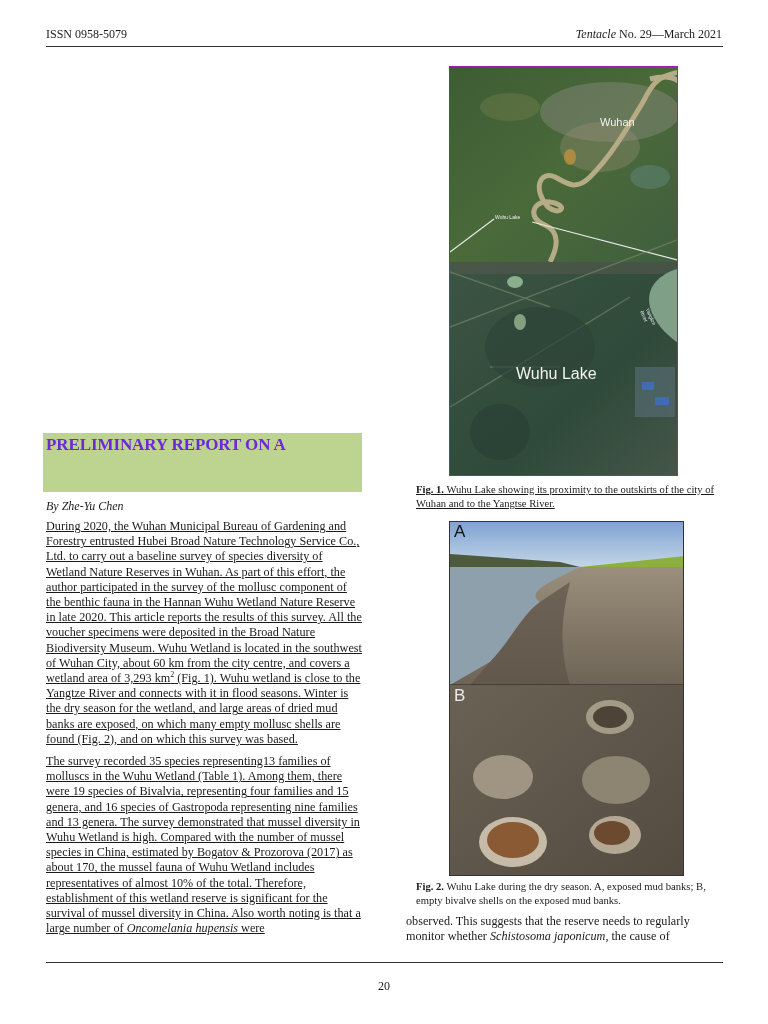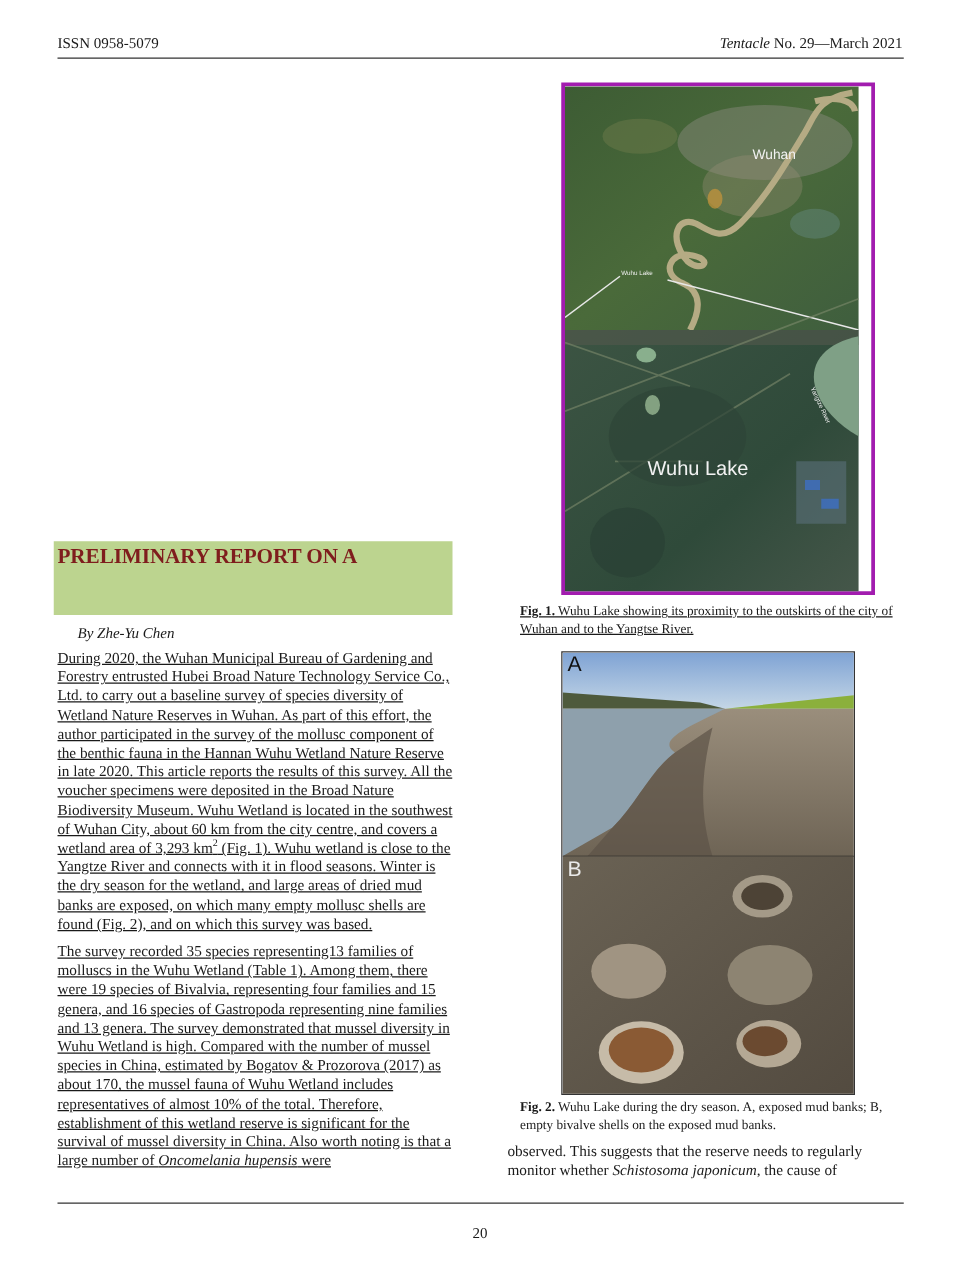--- a/index.html
+++ b/index.html
@@ -7,29 +7,29 @@
          font-family:"Liberation Serif", "DejaVu Serif", serif; color:#1a1a1a; }
   .hdr-left { position:absolute; left:46px; top:27px; font-size:12px; }
   .hdr-right { position:absolute; right:46px; top:27px; font-size:12px; text-align:left; }
   .hdr-right i { font-style:italic; }
   .rule-top { position:absolute; left:46px; right:45px; top:46px; height:0; border-top:1.5px solid #333; }
   .rule-bottom { position:absolute; left:46px; right:45px; top:962px; height:0; border-top:1.5px solid #333; }
   .page-num { position:absolute; left:0; right:0; top:979px; text-align:center; font-size:12px; }
 
   .title-box { position:absolute; left:43px; top:433px; width:319px; height:59px;
                background:#bcd48f; padding:2px 3px 0 3px; box-sizing:border-box; }
-  .title-box div { color:#7f1d1d; font-weight:bold; font-size:17px; line-height:19.5px; letter-spacing:-0.1px; }
-  .byline { position:absolute; left:62px; top:499px; font-size:12px; font-style:italic; }
+  .title-box div { color:#6d28d9; font-weight:bold; font-size:17px; line-height:19.5px; letter-spacing:-0.1px; }
+  .byline { position:absolute; left:46px; top:499px; font-size:12px; font-style:italic; }
 
   .col-left { position:absolute; left:46px; top:519px; width:318px; font-size:12.2px; line-height:15.2px;text-decoration:underline; }
   .col-left p { margin:0 0 7px 0; }
   .col-left i { font-style:italic; }
   sup { font-size:8px; line-height:0; vertical-align:super; }
 
-  .fig1 { position:absolute; left:449px; top:66px; width:251px; height:410px; border:3px solid #a21caf; box-sizing:border-box; overflow:hidden; }
+  .fig1 { position:absolute; left:449px; top:66px; width:229px; height:410px; border:1px solid #a21caf; box-sizing:border-box; overflow:hidden; }
   .fig2 { position:absolute; left:449px; top:521px; width:235px; height:355px; border:1px solid #333; box-sizing:border-box; overflow:hidden; }
 
   .cap { position:absolute; left:416px; width:300px; font-size:10.6px; line-height:14px; }
   .cap b { font-weight:bold; }
   .cap1 { top:483px;text-decoration:underline; }
   .cap2 { top:880px; }
   .col-right-text { position:absolute; left:406px; top:914px; width:320px; font-size:12.2px; line-height:15.2px; }
   .col-right-text i { font-style:italic; }
 
   .map-label { position:absolute; font-family:"Liberation Sans","DejaVu Sans",sans-serif; color:#f2f2f2; }

